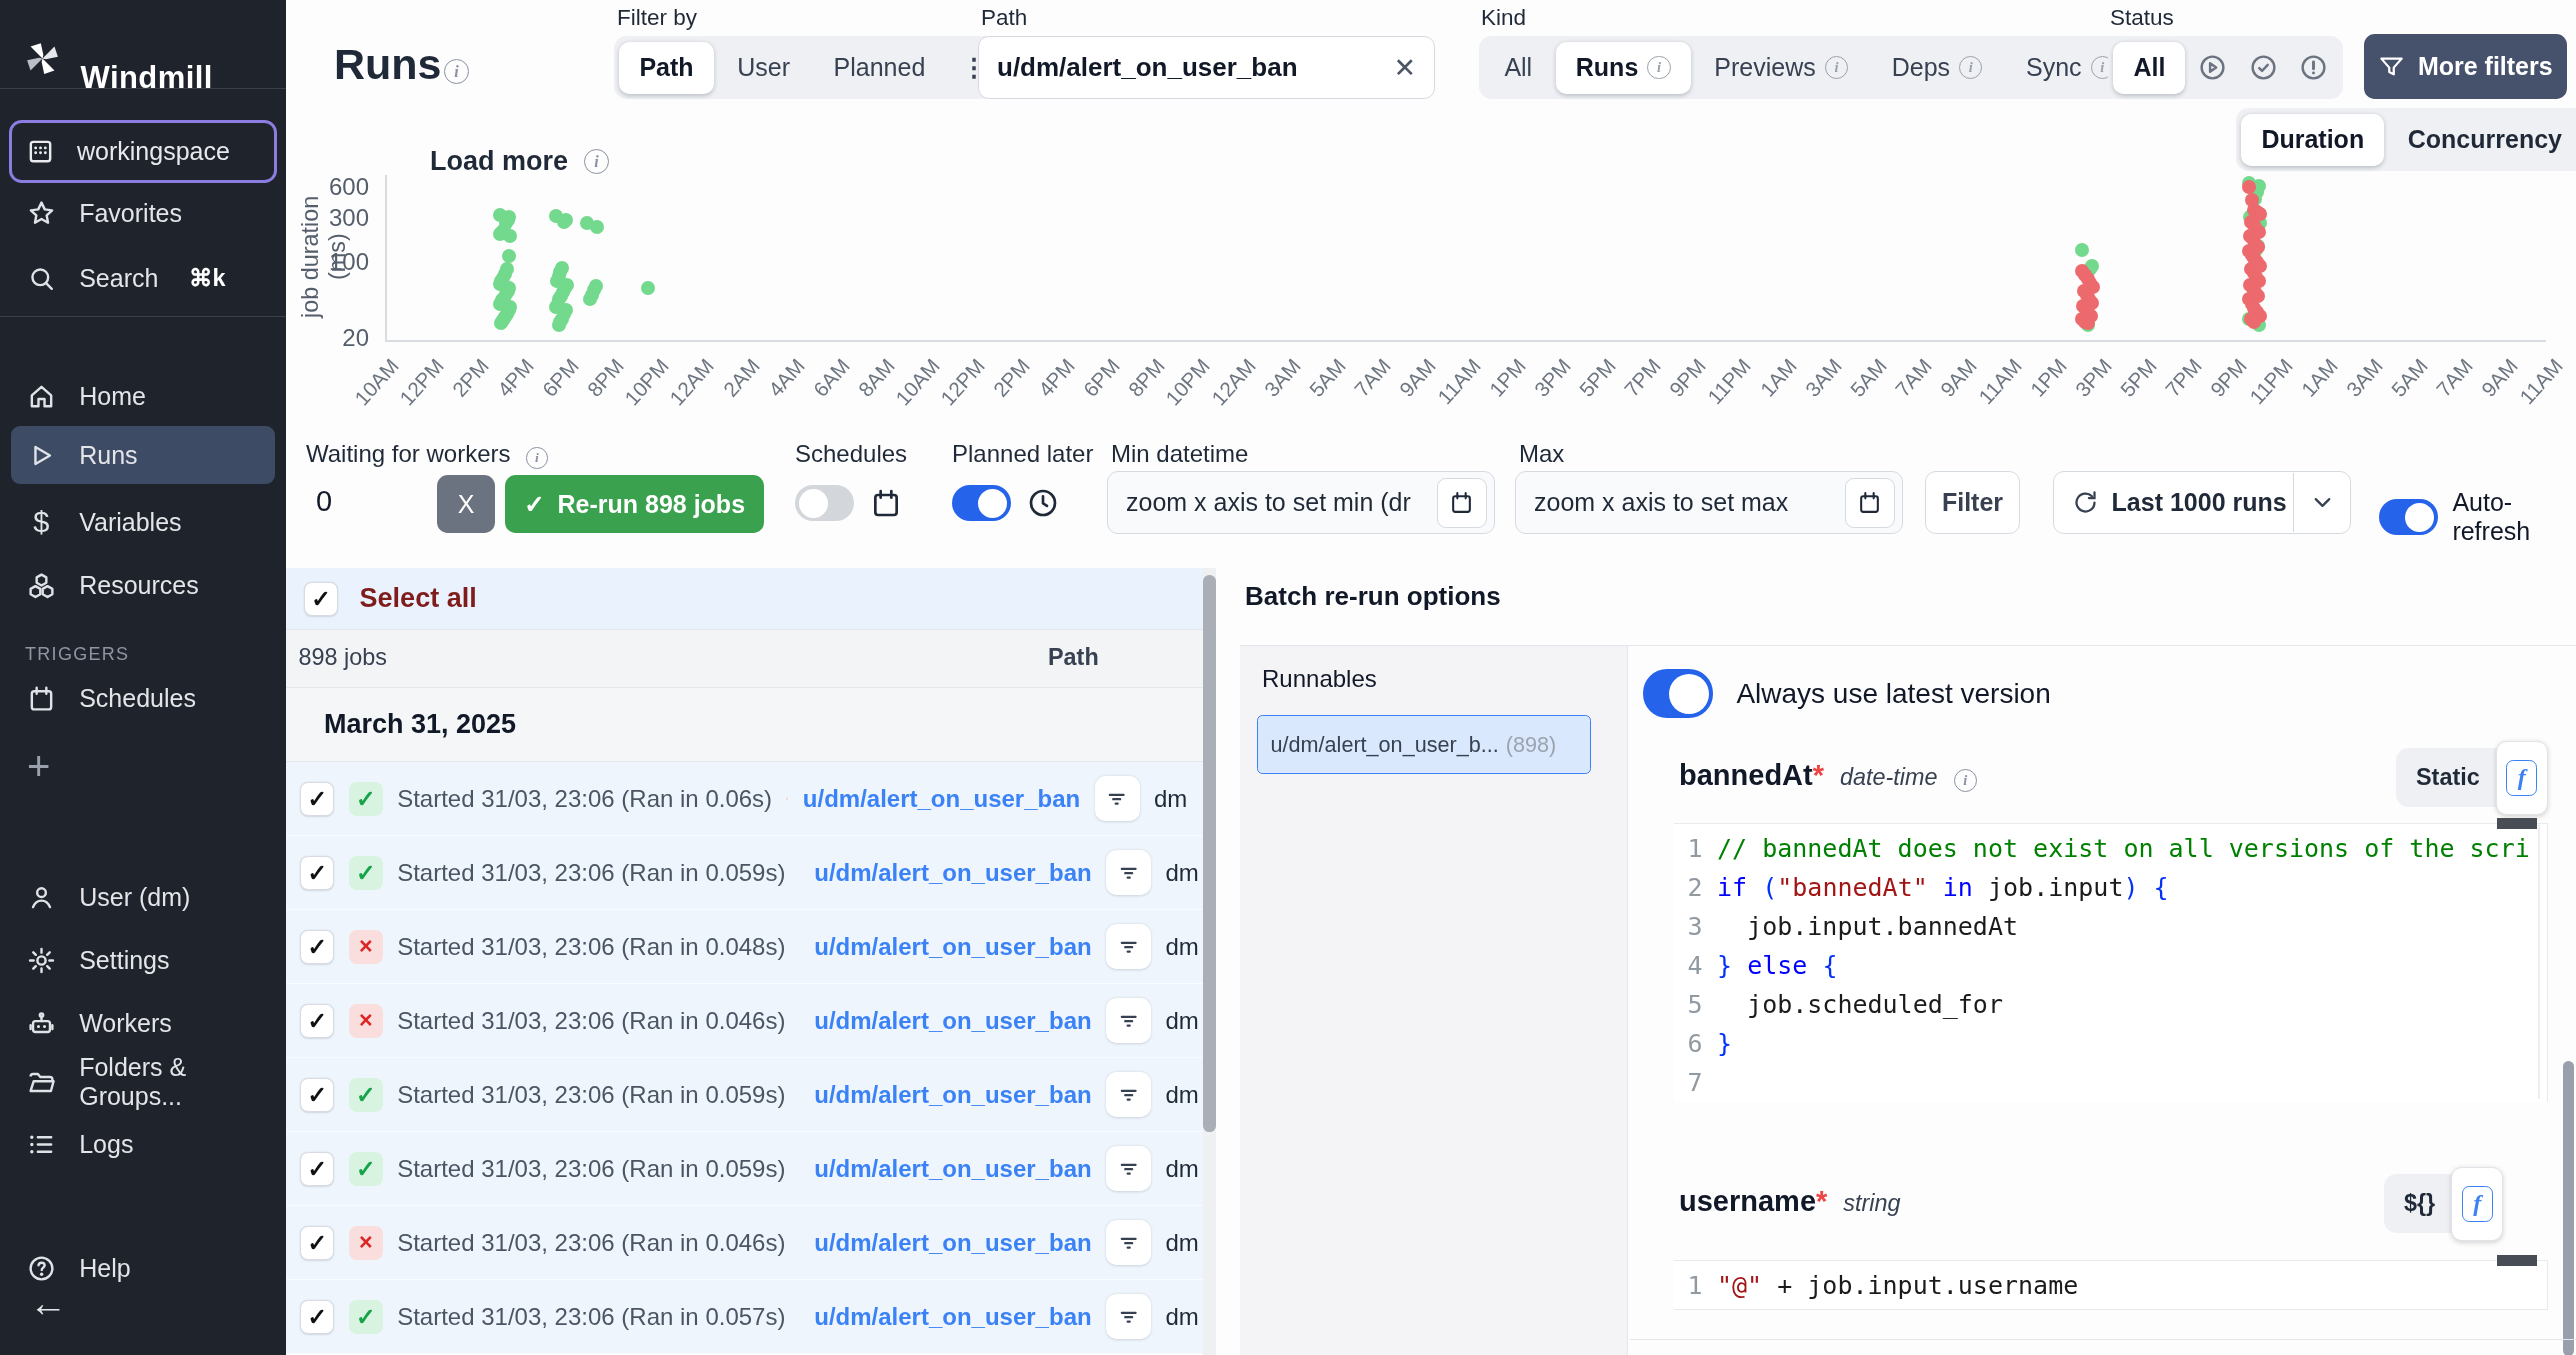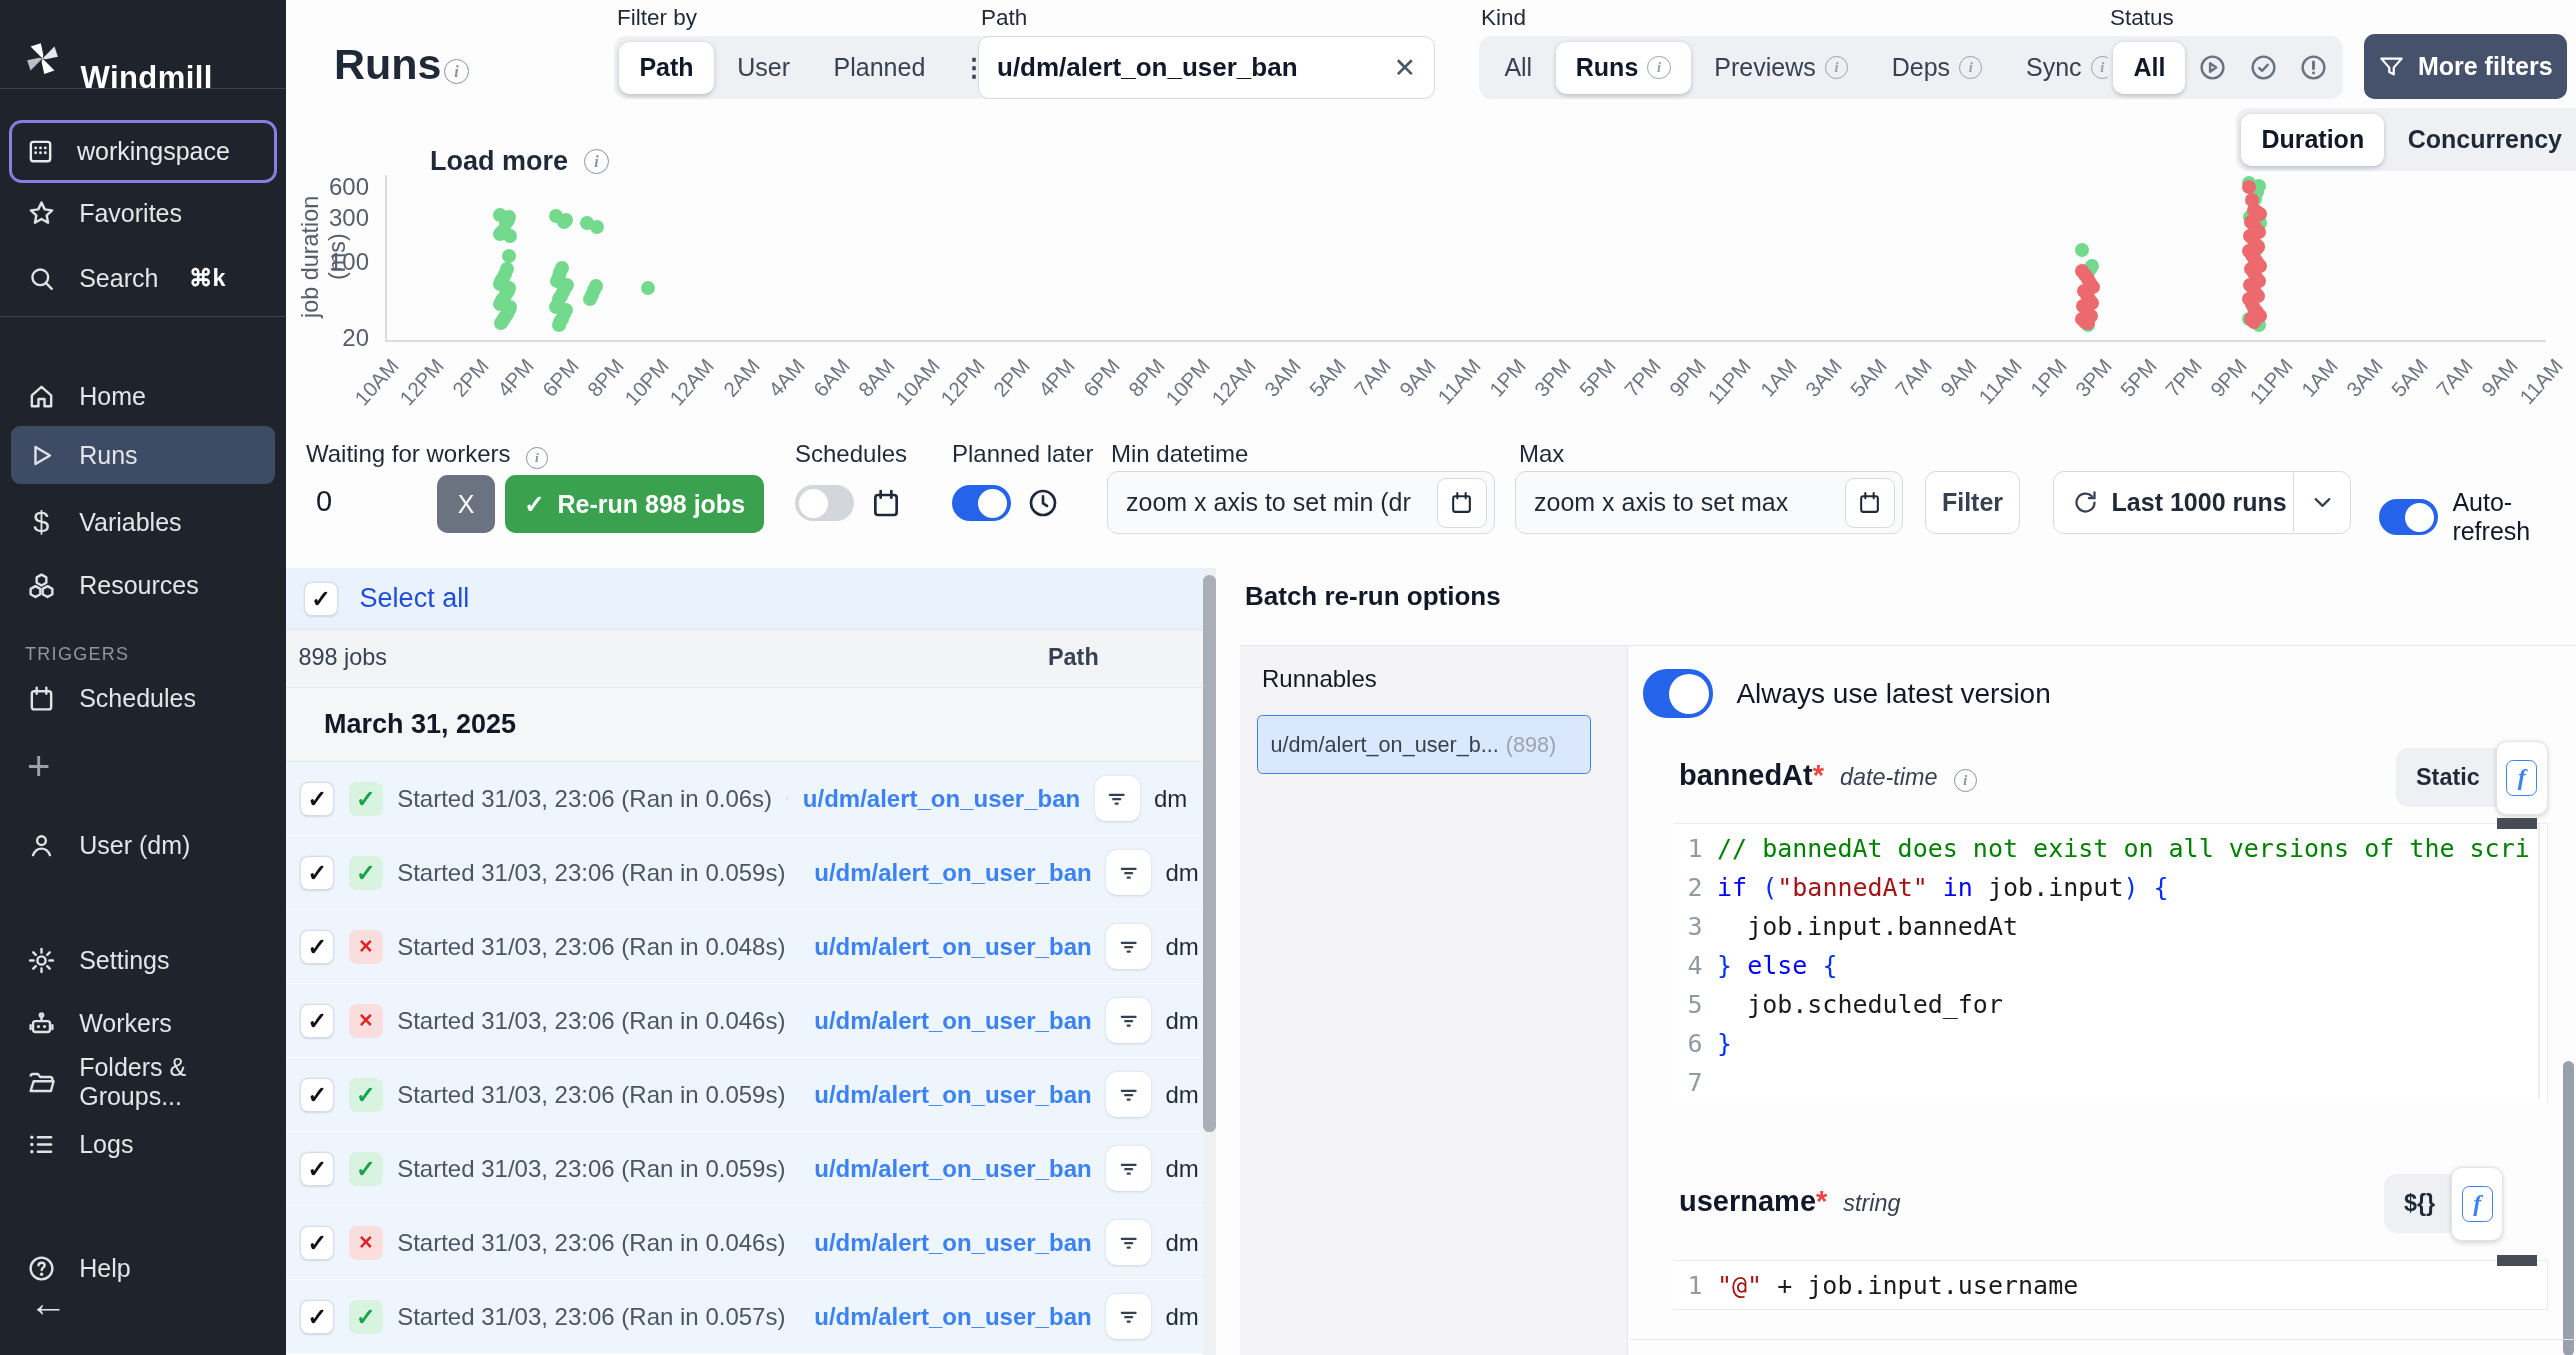--- a/index.html
+++ b/index.html
@@ -59,21 +59,21 @@
   .cal-btn { width:50px; height:50px; background:#fff; border:1.8px solid #d5dae1; border-radius:9px; display:flex; align-items:center; justify-content:center; cursor:pointer; flex:0 0 auto; }
   .dt-input { position:absolute; top:471px; height:63px; background:#f9fafb; border:1.8px solid #d5dae1; border-radius:10.8px; display:flex; align-items:center; padding:0 7.2px 0 18px; font-size:25px; color:#1f2937; }
   .dt-input .txt { overflow:hidden; white-space:nowrap; flex:1 1 auto; }
   #reset-btn { position:absolute; left:1925px; top:471px; width:95px; height:63px; background:#fff; border:1.8px solid #d5dae1; border-radius:10.8px; display:flex; align-items:center; justify-content:center; font-size:25px; font-weight:600; color:#374151; cursor:pointer; }
   #last-runs-btn { position:absolute; left:2053px; top:471px; width:298px; height:63px; background:#fff; border:1.8px solid #d5dae1; border-radius:10.8px; display:flex; align-items:center; font-size:25px; font-weight:600; color:#1f2937; cursor:pointer; }
   #auto-refresh-row { position:absolute; left:2379px; top:488px; display:flex; align-items:center; gap:14.4px; font-size:25px; color:#111827; }
 
   
   #select-all-bar { position:absolute; left:286px; top:568px; width:917px; height:61px; background:#eaf2fd; display:flex; align-items:center; gap:21.6px; padding-left:18px; }
   .checkbox { width:34px; height:34px; background:#fff; border:0.9px solid #d8dce2; border-radius:8px; box-shadow:0 0.9px 1.8px rgba(0,0,0,.12); display:flex; align-items:center; justify-content:center; font-size:23.4px; font-weight:bold; color:#111; cursor:pointer; flex:0 0 auto; }
-  #select-all-label { font-size:27px; font-weight:normal; color:#1d4ed8;text-align:right; }
+  #select-all-label { font-size:27px; font-weight:bold; color:#7f1d1d;text-align:right; }
   #table-header { position:absolute; left:286px; top:629px; width:917px; height:59px; background:#f3f4f6; border-top:0.9px solid #e3e6ea; border-bottom:0.9px solid #e3e6ea; }
   #table-header .h { position:absolute; top:14.4px; font-size:23.4px; color:#374151; }
   #date-row { position:absolute; left:286px; top:688px; width:917px; height:74px; background:#f5f6f8; border-bottom:0.9px solid #e3e6ea; display:flex; align-items:center; padding-left:38px; font-size:27px; font-weight:bold; color:#111827; }
   #rows { position:absolute; left:286px; top:762px; width:917px; }
   .jobrow { position:relative; height:74px; background:#eef5fd; border-bottom:0.9px solid #f8fbff; display:flex; align-items:center; gap:14.4px; padding-left:14.4px; overflow:hidden; cursor:pointer; }
   .badge { width:34px; height:34px; border-radius:8px; display:flex; align-items:center; justify-content:center; font-size:23.4px; font-weight:bold; flex:0 0 auto; }
   .badge.success { background:#d8f3e0; color:#16a34a; }
   .badge.failure { background:#fadddd; color:#dc2626; }
   .summary { font-size:24px; color:#4b5563; white-space:nowrap; }
   .pathlink { font-size:24px; font-weight:bold; color:#3b82f6; text-decoration:none; white-space:nowrap; cursor:pointer; }
@@ -203,21 +203,21 @@
       <svg viewBox="0 0 24 24" width="29" height="29" fill="none" stroke="currentColor" stroke-width="2" stroke-linecap="round">
         <rect x="4" y="6" width="16" height="15" rx="2"></rect>
           <path d="M8 3v5M16 3v5"></path>
       </svg>
     </span>
     <span>Schedules</span>
   </div>
 
   <div id="plus-item">+</div>
 
-  <div class="side-item" style="top:819px;">
+  <div class="side-item" style="top:871px;">
     <span class="icon">
       <svg viewBox="0 0 24 24" width="29" height="29" fill="none" stroke="currentColor" stroke-width="2" stroke-linecap="round">
         <circle cx="12" cy="8" r="3.6"></circle>
           <path d="M5 20c1.6-4 4.2-5.4 7-5.4S17.4 16 19 20"></path>
       </svg>
     </span>
     <span>User (dm)</span>
   </div>
 
   <div class="side-item" style="top:934px;">

